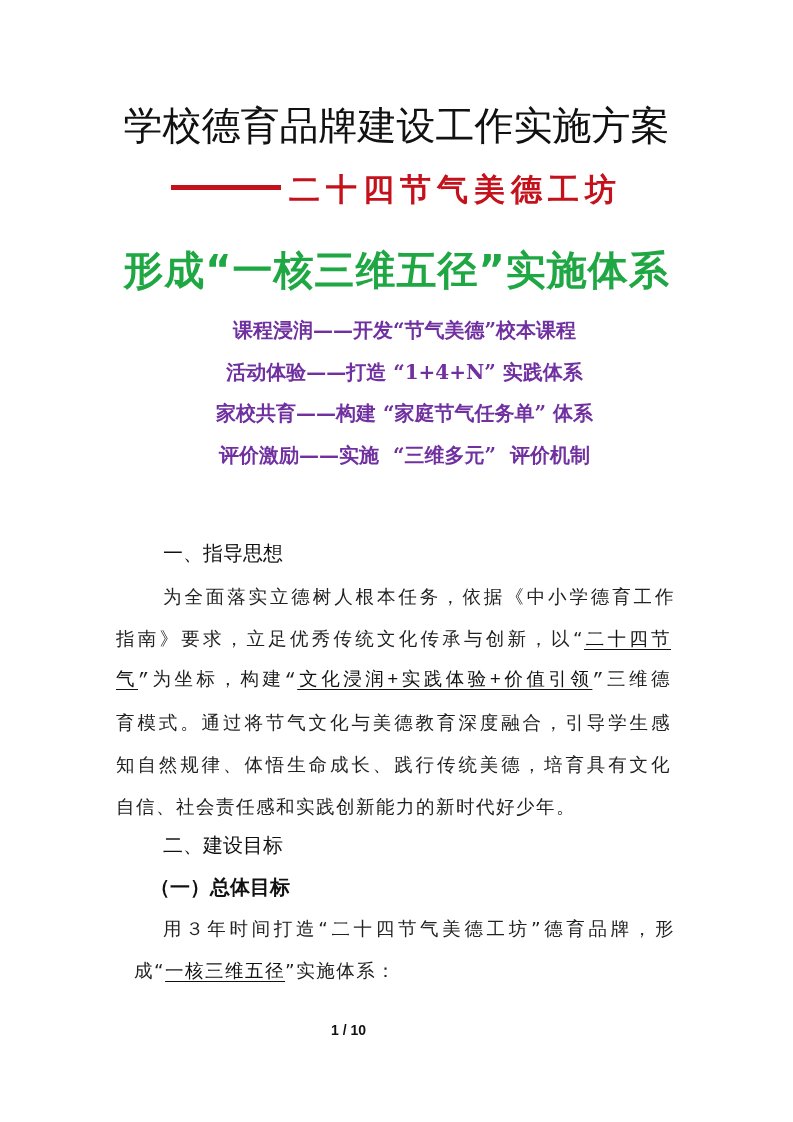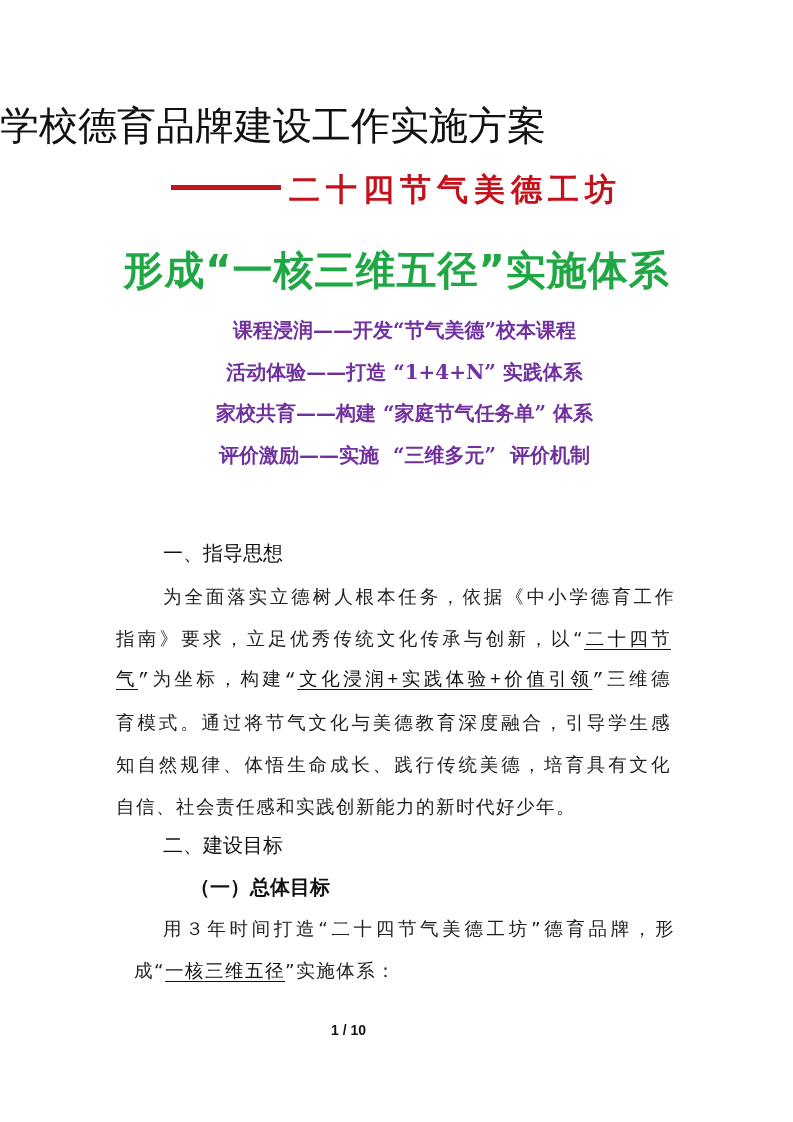--- a/index.html
+++ b/index.html
@@ -1,20 +1,20 @@
 <!DOCTYPE html>
 <html><head>
 <meta charset="utf-8">
 <style>
   html, body { margin: 0; padding: 0; background: #ffffff; }
   body { width: 793px; height: 1122px; position: relative; overflow: hidden; }
   .page { position: absolute; left: 0; top: 0; width: 793px; height: 1122px; background: #fff; }
 
   .title {
-    position: absolute; left: 0; top: 100px; width: 793px; 
+    position: absolute; left: 0; top: 100px; width: 793px; text-align: center;
     font-family: "DejaVu Serif", serif; font-size: 39px; line-height: 52px;
     color: #111; letter-spacing: 0px; font-weight: normal;
   }
   .subtitle {
     position: absolute; left: 0; top: 168px; width: 793px; text-align: center;
     font-family: "DejaVu Serif", serif; font-size: 31px; line-height: 42px;
     color: #c4111b; font-weight: bold; letter-spacing: 6px;
   }
   .subtitle .dash { letter-spacing: 0; display: inline-block; width: 110px; height: 5px; background: #c4111b; vertical-align: middle; margin-right: 8px; position: relative; top: -4px; }
 
@@ -23,21 +23,21 @@
     font-family: "DejaVu Sans", sans-serif; font-size: 40px; line-height: 40px;
     color: #1fa744; font-weight: bold; letter-spacing: 1px;
   }
 
   .pillars { position: absolute; left: 8px; top: 310px; width: 793px; }
   .pillar {
     text-align: center; font-family: "DejaVu Serif", serif; font-size: 20px;
     line-height: 41.5px; color: #7030a0; font-weight: bold; white-space: pre;
   }
   .h1 { position: absolute; left: 163px; font-family: "DejaVu Sans", sans-serif; font-size: 20px; color: #111; }
-  .h2 { position: absolute; left: 163px; font-family: "DejaVu Sans", sans-serif; font-size: 20px; color: #111; font-weight: bold; margin-left: 40px; }
+  .h2 { position: absolute; left: 163px; font-family: "DejaVu Sans", sans-serif; font-size: 20px; color: #111; font-weight: bold; }
 
   .para-line {
     position: absolute; left: 116px; width: 555px; height: 30px;
     font-family: "DejaVu Sans", sans-serif; font-size: 18.5px; line-height: 30px;
     color: #222; white-space: nowrap; text-align: justify; text-align-last: justify;
     letter-spacing: 1.5px;
   }
   .para-line.indent { left: 163px; width: 512px; }
   .para-line.last { text-align-last: left; }
   .u { text-decoration: underline; text-underline-offset: 4px; color: #111; }

